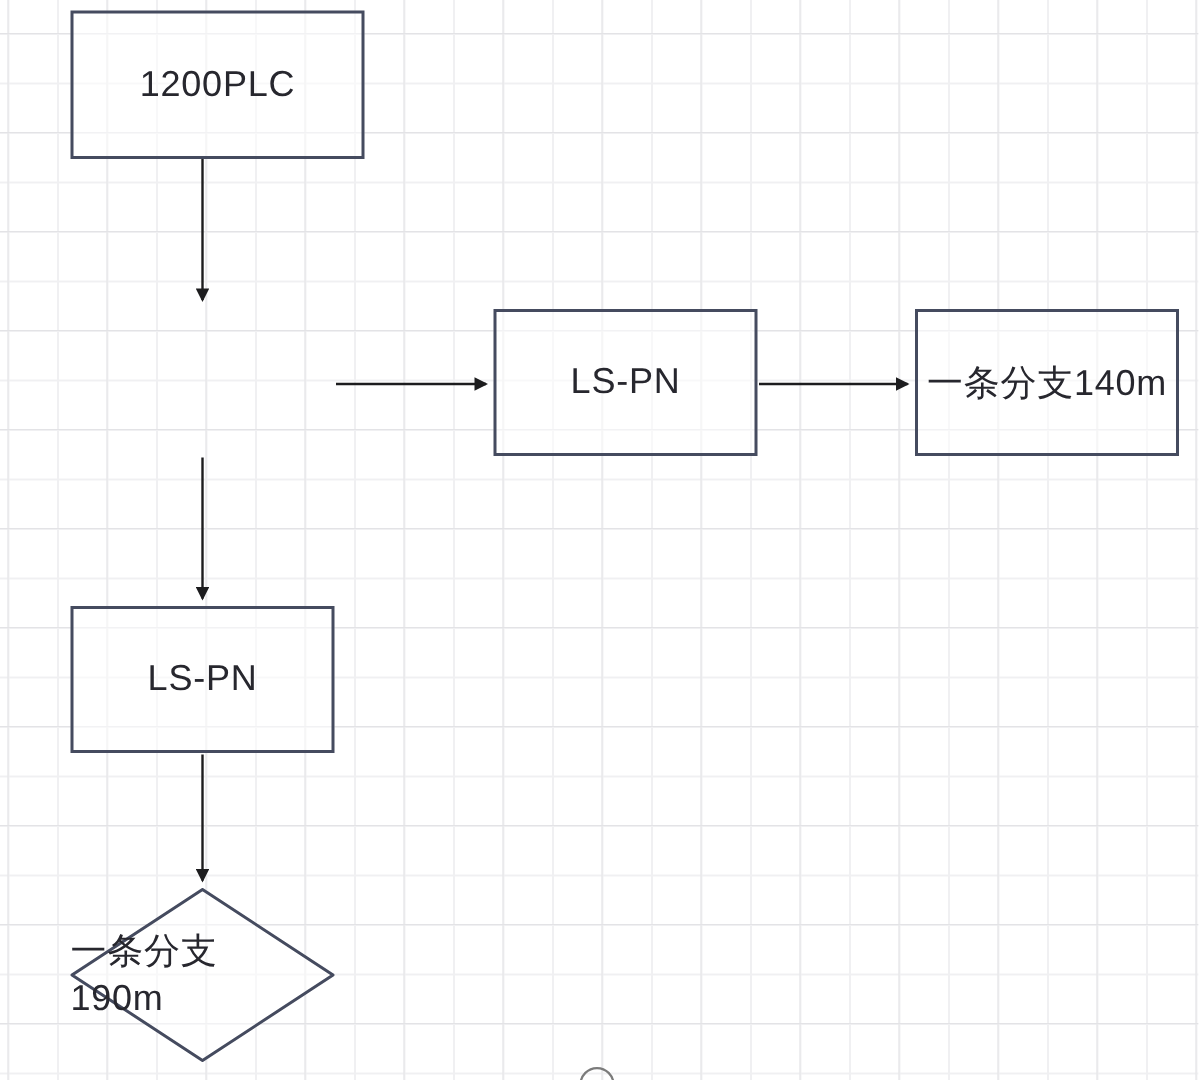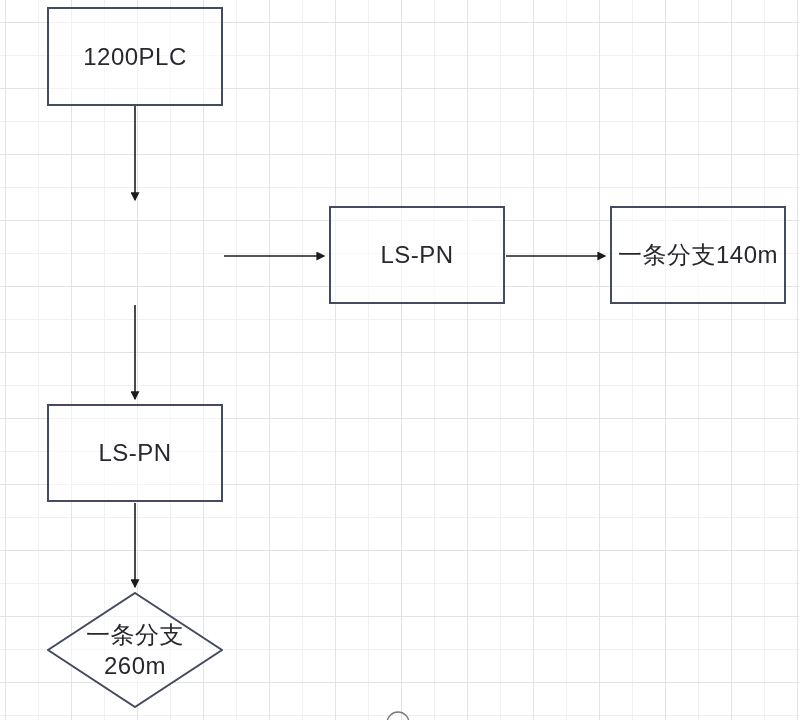--- a/index.html
+++ b/index.html
@@ -28,21 +28,21 @@
     border: 2px solid #454b5f;
     background: rgba(255,255,255,0.55);
     display: flex;
     align-items: center;
     justify-content: center;
     color: #27272e;
     font-size: 24px;
     letter-spacing: 0.5px;
     white-space: nowrap;
   }
-  #n-plc        { left: 47px;  top: 7px;   width: 176px; height: 99px; }
+  #n-plc        { left: 47px;  top: 7px;   width: 196px; height: 99px; }
   #n-switch     { left: 47px;  top: 206px; width: 176px; height: 98px; }
   #n-lspn-mid   { left: 329px; top: 206px; width: 176px; height: 98px; }
   #n-branch-r   { left: 610px; top: 206px; width: 176px; height: 98px; }
   #n-lspn-low   { left: 47px;  top: 404px; width: 176px; height: 98px; }
   .diamond-wrap {
     position: absolute;
     left: 47px;
     top: 592px;
     width: 176px;
     height: 116px;
@@ -52,21 +52,21 @@
     left: 0; top: 0;
     width: 100%; height: 100%;
     display: block;
   }
   .diamond-label {
     position: absolute;
     left: 0; top: 0;
     width: 100%; height: 100%;
     display: flex;
     flex-direction: column;
-    align-items: center;
+    align-items: flex-start;
     justify-content: center;
     color: #27272e;
     font-size: 24px;
     line-height: 31px;
     letter-spacing: 0.5px;
   }
   #edge-layer {
     position: absolute;
     left: 0; top: 0;
     width: 799px;
@@ -95,21 +95,21 @@
   <div class="node" id="n-lspn-low">
     <span>LS-PN</span>
   </div>
 
   <div class="diamond-wrap">
     <svg viewBox="0 0 176 116">
       <polygon points="88,1 175,58 88,115 1,58" fill="rgba(255,255,255,0.55)" stroke="#454b5f" stroke-width="2" stroke-linejoin="miter"></polygon>
     </svg>
     <div class="diamond-label">
       <span>一条分支</span>
-      <span>260m</span>
+      <span>190m</span>
     </div>
   </div>
 
   <svg id="edge-layer">
     <defs>
       <marker id="arrowhead" viewBox="0 0 10 10" refX="8.5" refY="5" markerWidth="10" markerHeight="9" markerUnits="userSpaceOnUse" orient="auto">
         <path d="M0,0 L10,5 L0,10 Z" fill="#1c1c1e"></path>
       </marker>
     </defs>
     <line x1="135" y1="106" x2="135" y2="200" stroke="#1c1c1e" stroke-width="1.6" marker-end="url(#arrowhead)"></line>

